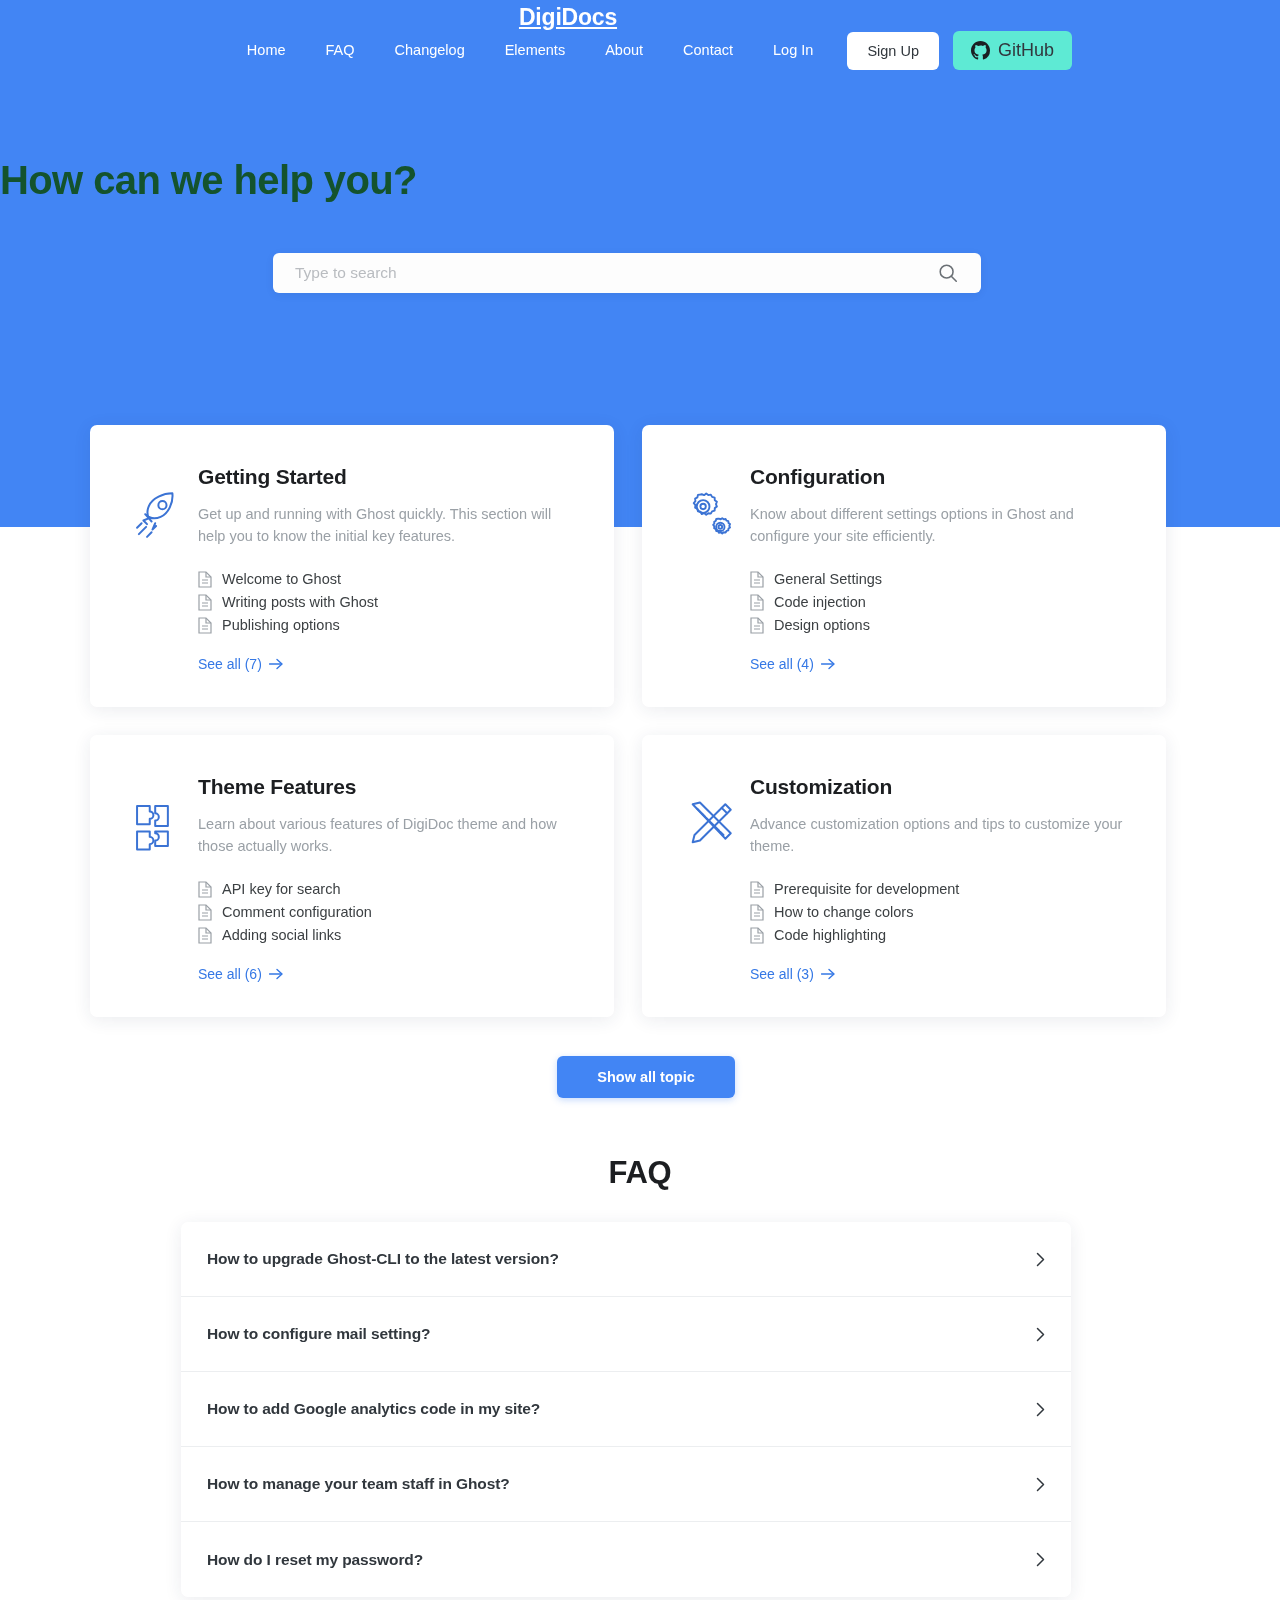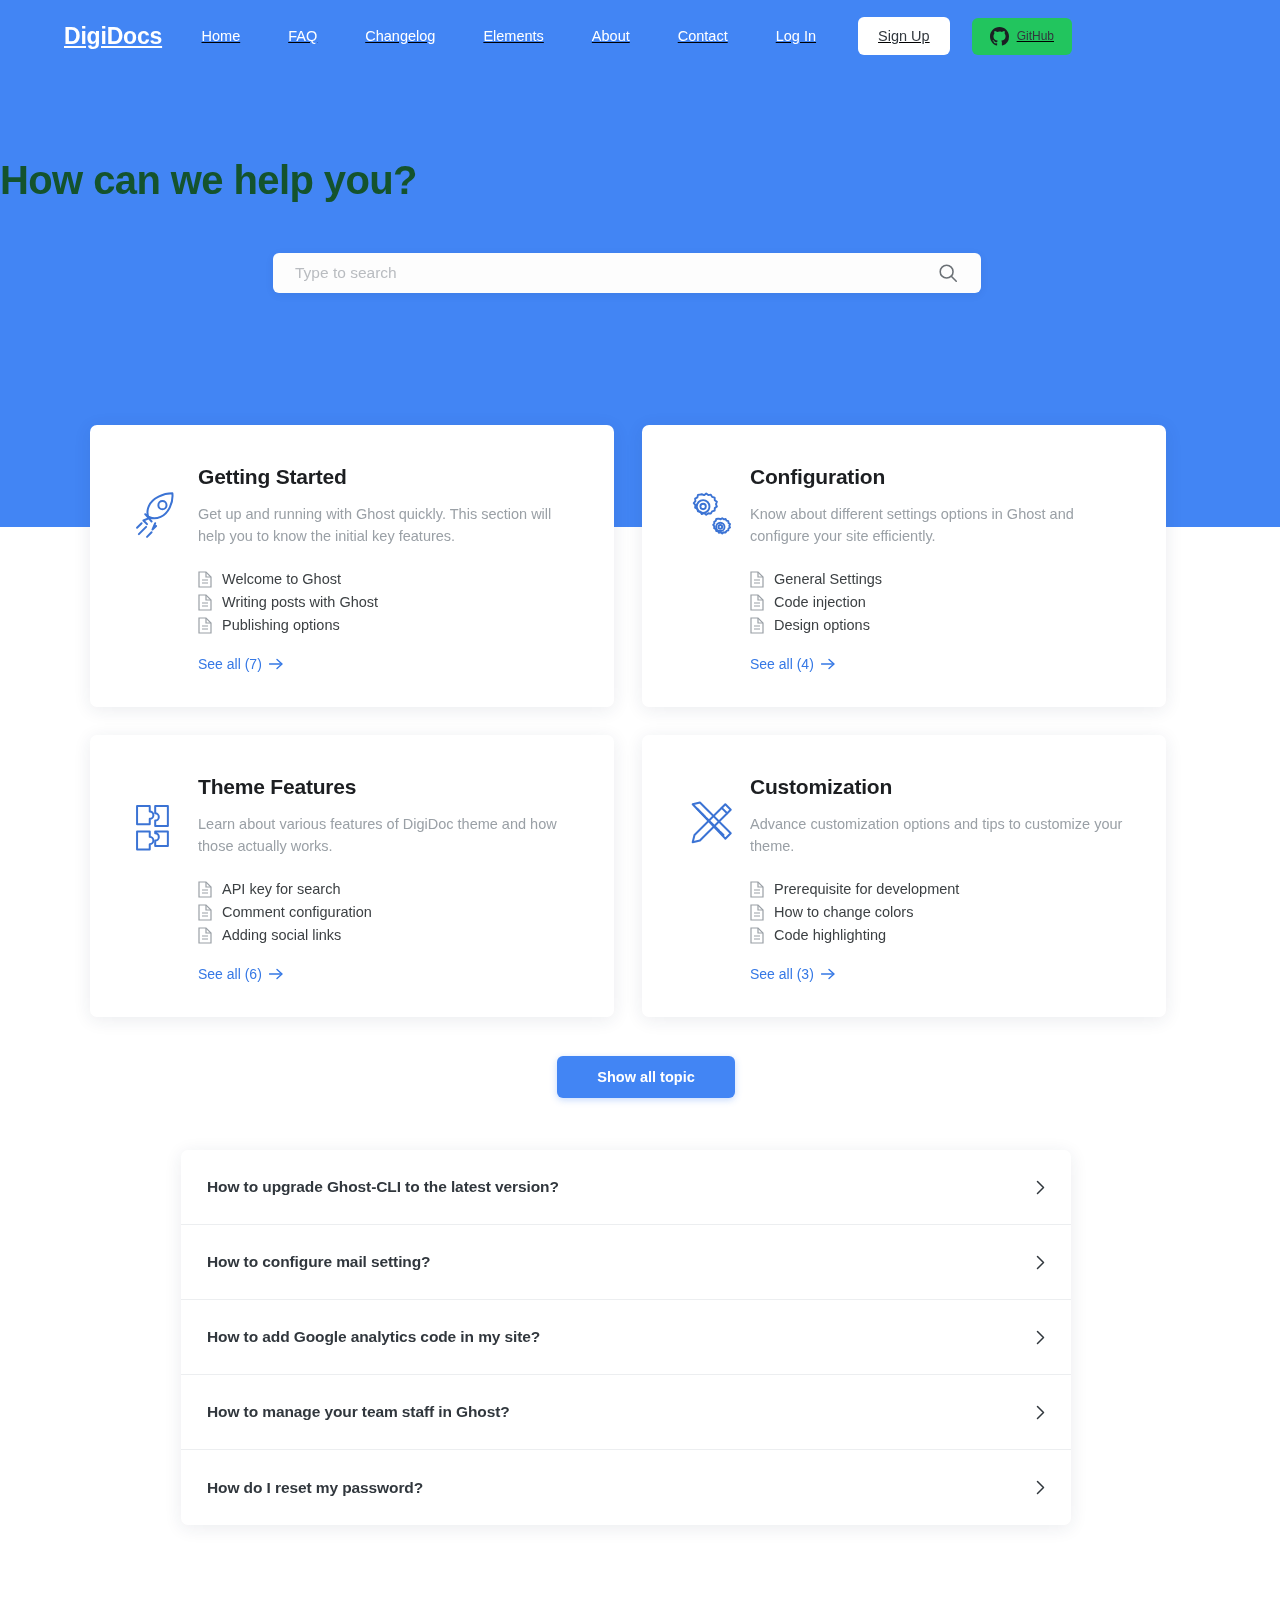--- a/index.html
+++ b/index.html
@@ -21,35 +21,35 @@
     background: #4285f4;
   }
 
   .navbar {
     position: absolute;
     top: 0; left: 0;
     width: 1136px;
     height: 72px;
     display: flex;
     align-items: center;
-    padding: 16px 64px;
+    padding: 4px 64px;
+    flex-direction: column;
   }
   .brand {
     color: #ffffff;
     font-size: 23px;
     font-weight: bold;
     letter-spacing: -0.2px;
     white-space: nowrap;
   }
   .nav-links {
     margin-left: auto;
     display: flex;
     align-items: center;
-    gap: 8px;
-    text-decoration: underline;
+    gap: 0;
   }
   .nav-link {
     color: #ffffff;
     font-size: 14.5px;
     text-decoration: none;
     padding: 0 20px;
     white-space: nowrap;
     line-height: 1;
   }
   .btn-signup {
@@ -58,23 +58,23 @@
     font-size: 14.5px;
     border: none;
     border-radius: 6px;
     padding: 11px 20px;
     margin-left: 14px;
     cursor: pointer;
     font-family: inherit;
     white-space: nowrap;
   }
   .btn-github {
-    background: #22c55e;
+    background: #5eead4;
     color: #31373d;
-    font-size: 12px;
+    font-size: 18px;
     border: none;
     border-radius: 6px;
     padding: 9px 18px;
     margin-left: 14px;
     display: flex;
     align-items: center;
     gap: 8px;
     cursor: pointer;
     font-family: inherit;
     white-space: nowrap;
@@ -200,21 +200,21 @@
     top: 1155px;
     width: 1280px;
     text-align: center;
     font-size: 31px;
     font-weight: bold;
     color: #1c1e21;
     letter-spacing: -0.3px;
   }
   .faq-list {
     position: absolute;
-    top: 1150px;
+    top: 1222px;
     left: 181px;
     width: 890px;
     background: #ffffff;
     border-radius: 7px;
     box-shadow: 0 3px 18px rgba(30,45,80,0.09);
     overflow: hidden;
   }
   .faq-item {
     display: flex;
     align-items: center;

